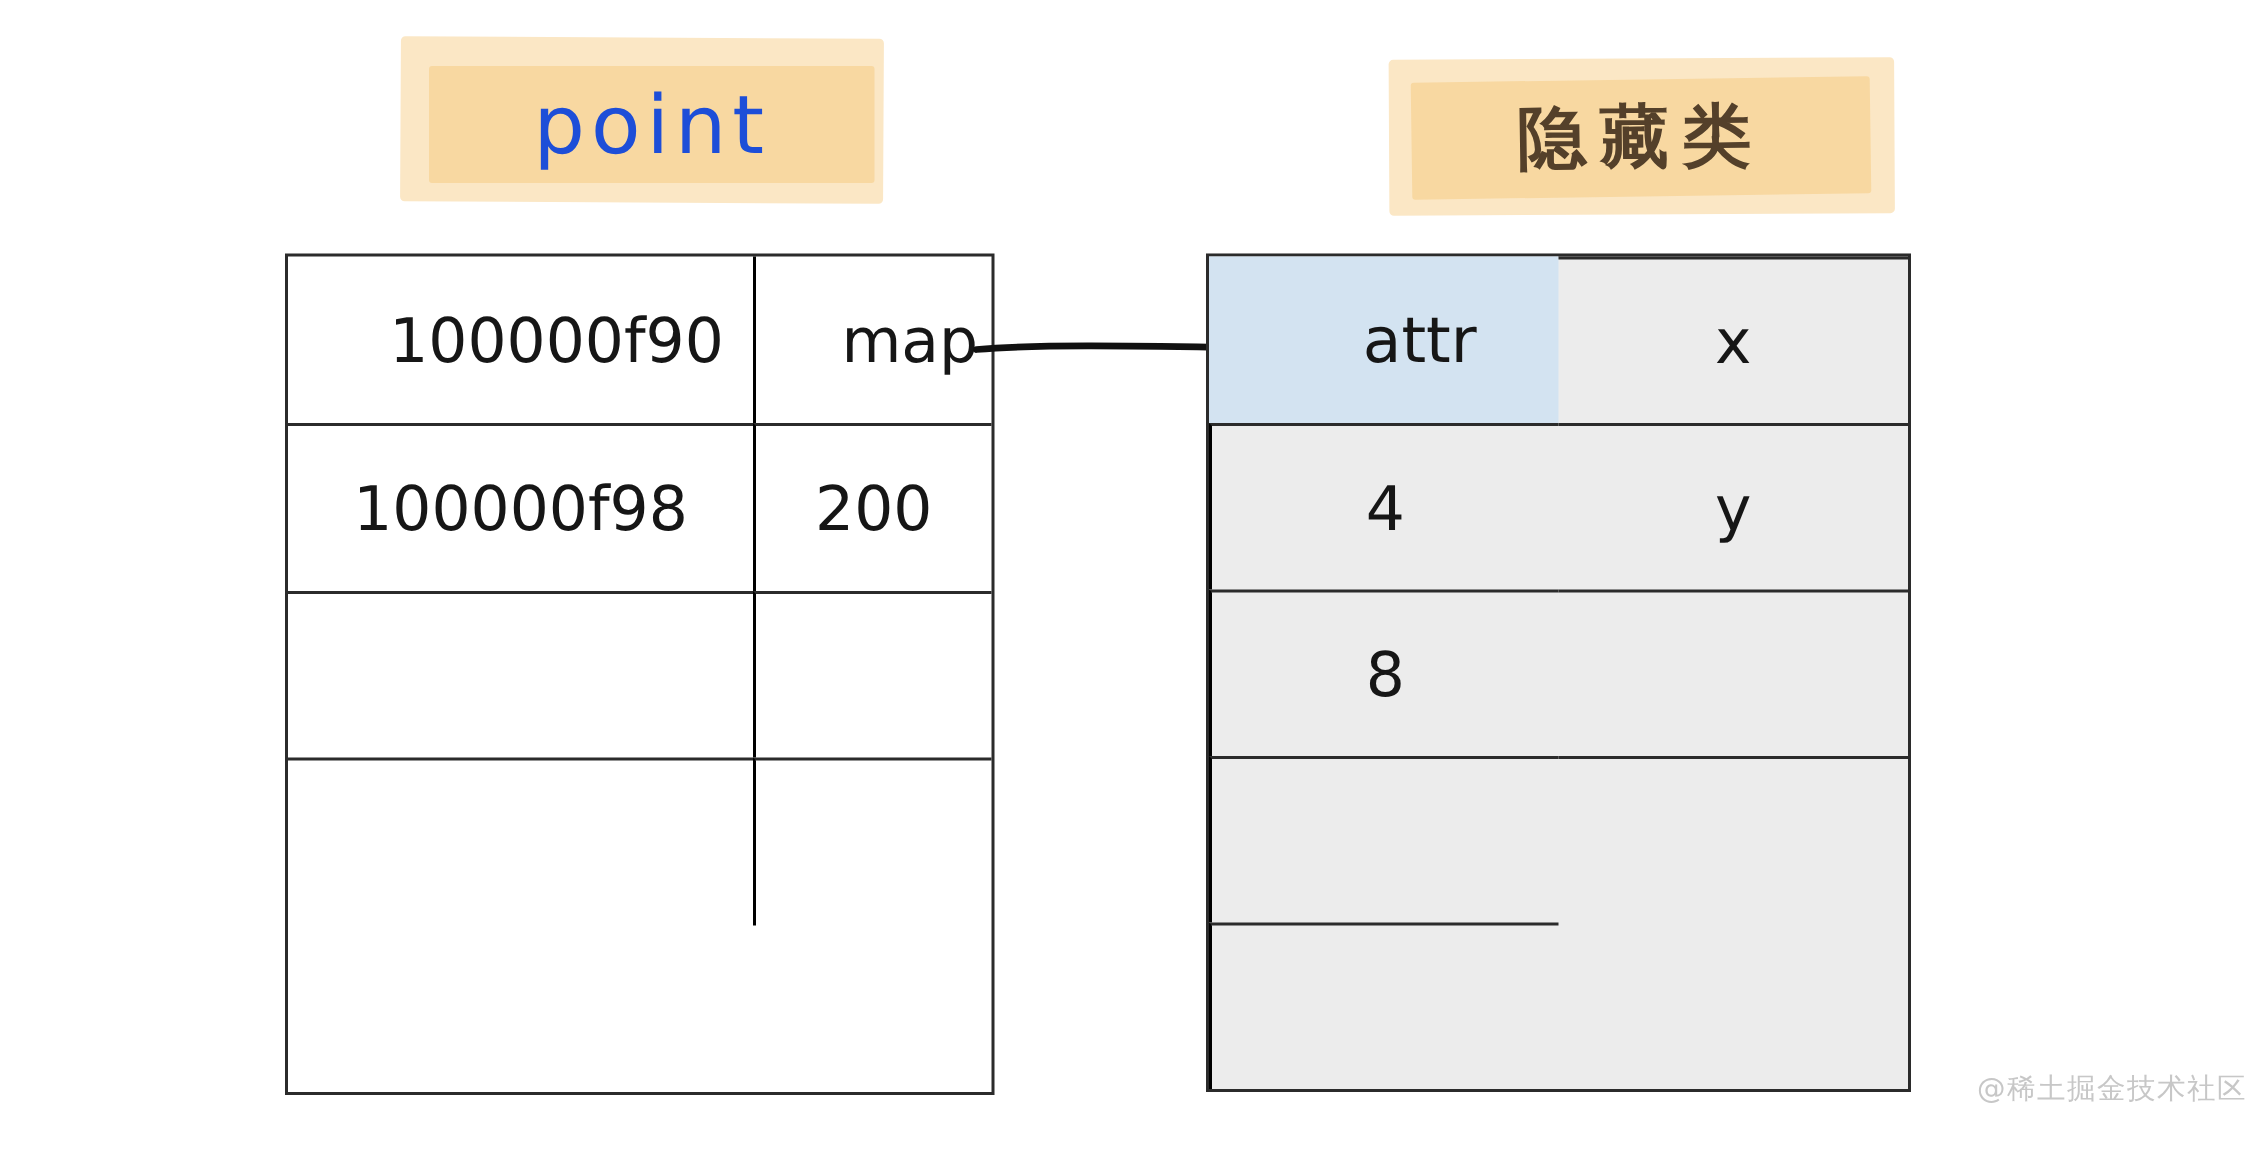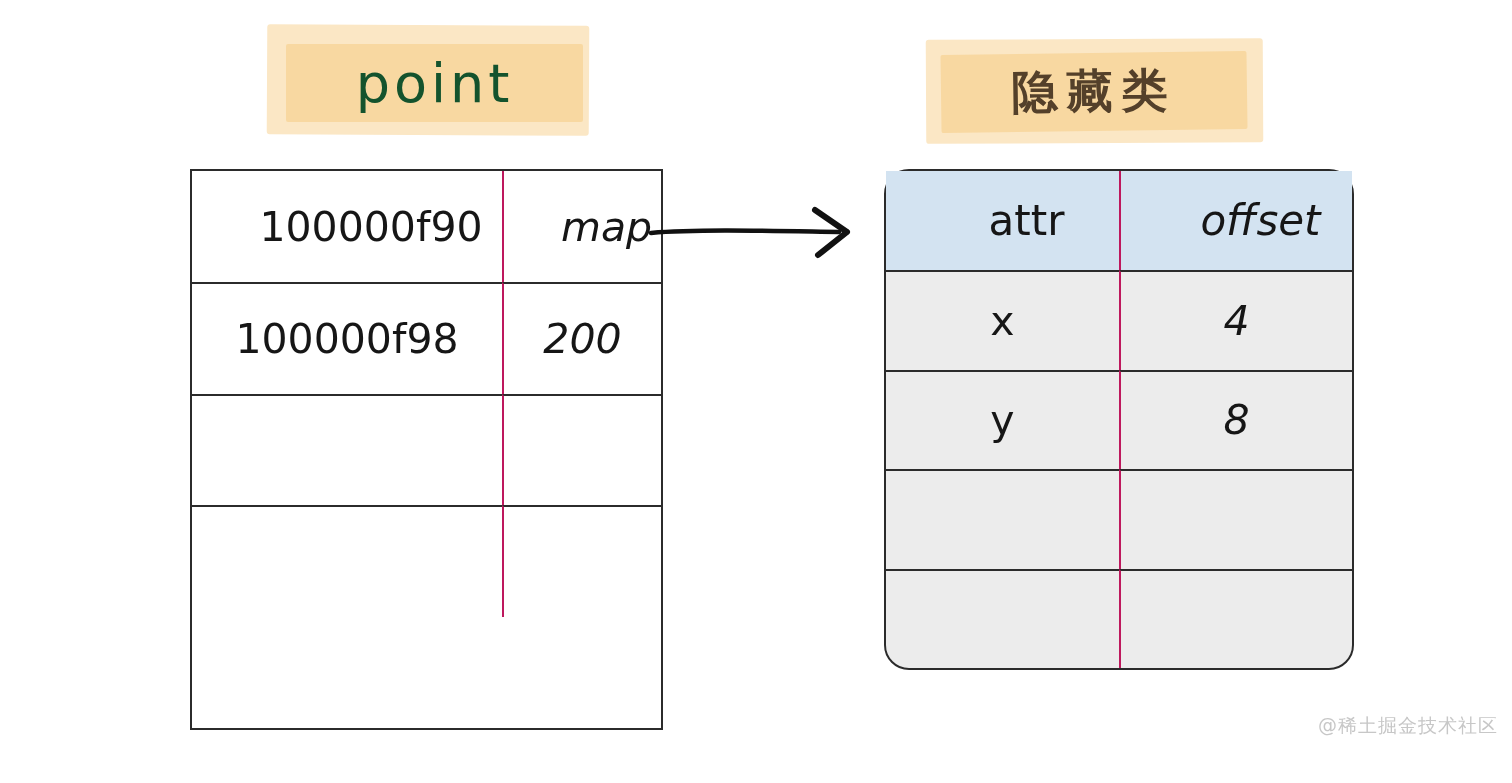--- a/index.html
+++ b/index.html
@@ -28,21 +28,21 @@
     background: #f8d8a1;
     border-radius: 2px;
     display: flex;
     align-items: center;
     justify-content: center;
   }
   .title-point-back  { left: 267px; top: 25px;  width: 322px; height: 110px; transform: rotate(0.3deg); }
   .title-point-front { left: 286px; top: 44px;  width: 297px; height: 78px; }
   .title-point-front .title-text {
     font-size: 54px;
-    color: #14532d;
+    color: #1d4ed8;
     letter-spacing: 4px;
     font-weight: 500;
   }
   .title-hidden-back  { left: 926px; top: 39px;  width: 337px; height: 104px; transform: rotate(-0.3deg); }
   .title-hidden-front { left: 941px; top: 53px;  width: 306px; height: 78px; transform: rotate(-0.8deg); }
   .title-hidden-front .title-text {
     font-size: 46px;
     color: #54402a;
     letter-spacing: 9px;
     font-weight: bold;
@@ -58,36 +58,35 @@
   .mem-table .cell {
     box-sizing: border-box;
     display: flex;
     align-items: center;
     justify-content: center;
     font-size: 41px;
     color: #161616;
     border-top: 2px solid #2b2b2b;
   }
   .mem-table .cell.first-row { border-top: none; padding-left: 48px; }
-  .mem-table .cell.col2 { border-left: 2px solid #be185d; font-style: italic; }
+  .mem-table .cell.col2 { border-left: 2px solid #000000; }
 
   #left-table {
     left: 190px; top: 169px;
     width: 473px; height: 561px;
     grid-template-columns: 310px 1fr;
     grid-template-rows: repeat(5, 1fr);
     background: #ffffff;
   }
   #right-table {
-    left: 884px; top: 169px;
-    width: 470px; height: 501px;
+    left: 804px; top: 169px;
+    width: 470px; height: 559px;
     grid-template-columns: 1fr 1fr;
     grid-template-rows: repeat(5, 1fr);
     background: #ececec;
-    border-radius: 25px;
   }
   #right-table .cell.header {
     background: #d3e3f1;
     font-size: 42px;
   }
 
   
   #map-arrow {
     position: absolute;
     left: 643px; top: 203px;
@@ -135,21 +134,20 @@
     <div class="cell col2"></div>
   </div>
 
   <svg id="map-arrow" viewBox="0 0 215 60">
     <path d="M 8 30 C 55 26, 130 28, 196 29" fill="none" stroke="#111111" stroke-width="4.5" stroke-linecap="round"></path>
     <path d="M 204 29 L 172 7 M 204 29 L 175 52" fill="none" stroke="#111111" stroke-width="6" stroke-linecap="round"></path>
   </svg>
 
   <div class="mem-table" id="right-table">
     <div class="cell header first-row">attr</div>
-    <div class="cell header first-row col2">offset</div>
     <div class="cell">x</div>
     <div class="cell col2">4</div>
     <div class="cell">y</div>
     <div class="cell col2">8</div>
     <div class="cell"></div>
     <div class="cell col2"></div>
     <div class="cell"></div>
     <div class="cell col2"></div>
   </div>
 

